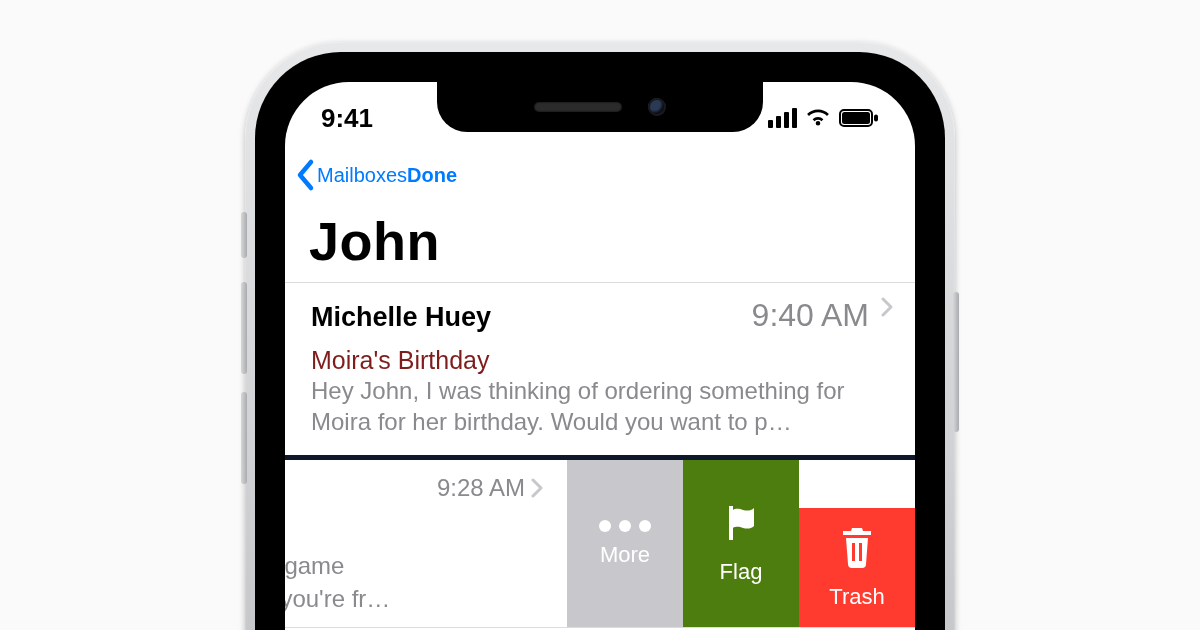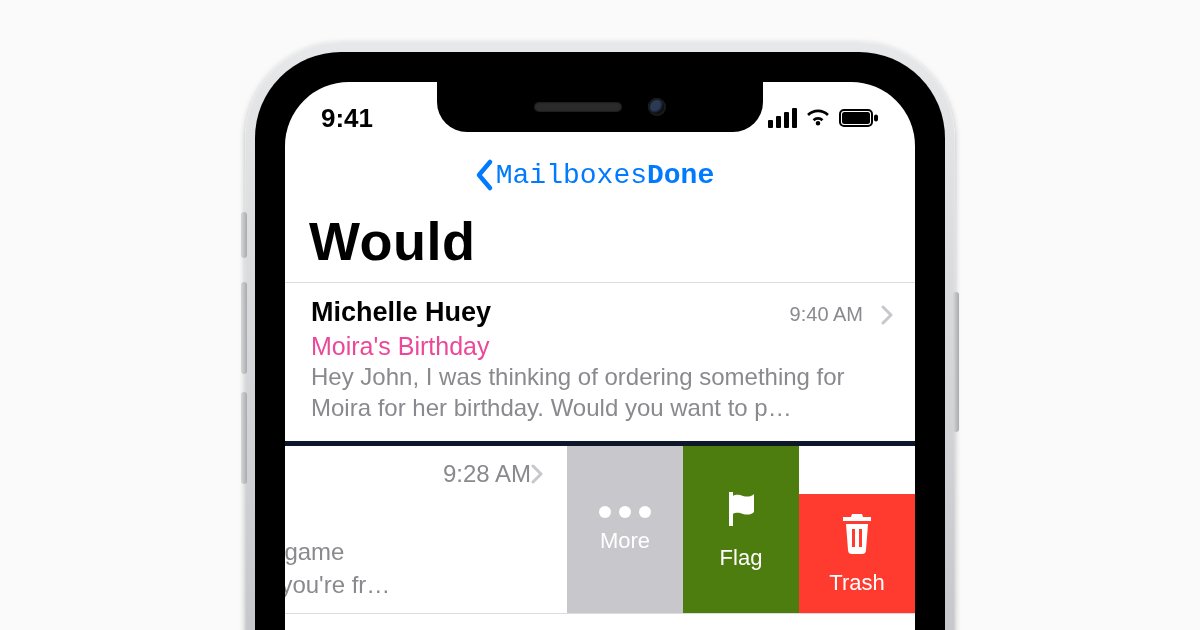--- a/index.html
+++ b/index.html
@@ -99,25 +99,24 @@
   .signal i:nth-child(3){height:16px}.signal i:nth-child(4){height:20px}
   .wifi svg, .battery svg { display: block; }
 
   
   .nav {
     position: absolute;
     top: 60px; left: 0; right: 0;
     height: 66px;
     display: flex;
     align-items: center;
-    justify-content: center;
+    justify-content: flex-start;
     padding: 0 22px 0 10px;
     color: #007aff;
-    font-size: 28px;
-    font-family: Liberation Mono, monospace;
+    font-size: 20px;
   }
   .back { display: flex; align-items: center; gap: -2px; font-weight: 400; }
   .back svg { display:block; }
   .done { font-weight: 600; }
 
   
   .large-title {
     position: absolute;
     top: 128px; left: 24px;
     font-size: 54px;
@@ -133,38 +132,38 @@
     border-top: 1px solid #dcdcdc;
   }
   .row {
     position: relative;
     border-bottom: 5px solid #0f172a;
     padding: 14px 22px 18px 26px;
     background: #fff;
   }
   .row .toprow { display: flex; align-items: baseline; justify-content: space-between; }
   .sender { font-size: 27px; font-weight: 700; color: #000; }
-  .time-wrap { display: flex; align-items: center; gap: 18px; color: #8a8a8e; font-size: 20px; }
+  .time-wrap { display: flex; align-items: flex-start; gap: 12px; color: #8a8a8e; font-size: 32px; }
   .chev svg { display:block; }
-  .subject { font-size: 25px; color: #ec4899; margin-top: 4px; }
+  .subject { font-size: 25px; color: #7f1d1d; margin-top: 12px; }
   .preview { font-size: 24px; line-height: 1.3; color: #8a8a8e; margin-top: 0; }
 
   
   .row-swiped {
     position: relative;
     height: 168px;
     border-bottom: 1px solid #dcdcdc;
     overflow: hidden;
     background: #fff;
   }
   .swiped-time {
     position: absolute;
     top: 14px;
     right: 372px;
-    display: flex; align-items: center; 
+    display: flex; align-items: center; gap: 6px;
     color: #8a8a8e; font-size: 24px;
   }
   .swiped-preview {
     position: absolute;
     left: -110px;
     top: 90px;
     width: 420px;
     font-size: 24px; line-height: 1.35; color: #8a8a8e;
   }
   .actions {
@@ -237,21 +236,21 @@
             <span>
               <svg width="22" height="34" viewBox="0 0 22 34">
                   <path fill="none" stroke="#007aff" stroke-width="4.5" stroke-linecap="round" stroke-linejoin="round" d="M16 4 5 17l11 13"></path>
                 </svg>
             </span>
             <span>Mailboxes</span>
           </div>
           <span class="done">Done</span>
         </div>
 
-        <div class="large-title">Would</div>
+        <div class="large-title">John</div>
 
         <div class="list">
 
           <div class="row">
             <div class="toprow">
               <span class="sender">Michelle Huey</span>
               <span class="time-wrap">
                 <span>9:40 AM</span>
                 <span class="chev">
                   <svg width="12" height="20" viewBox="0 0 12 20">

